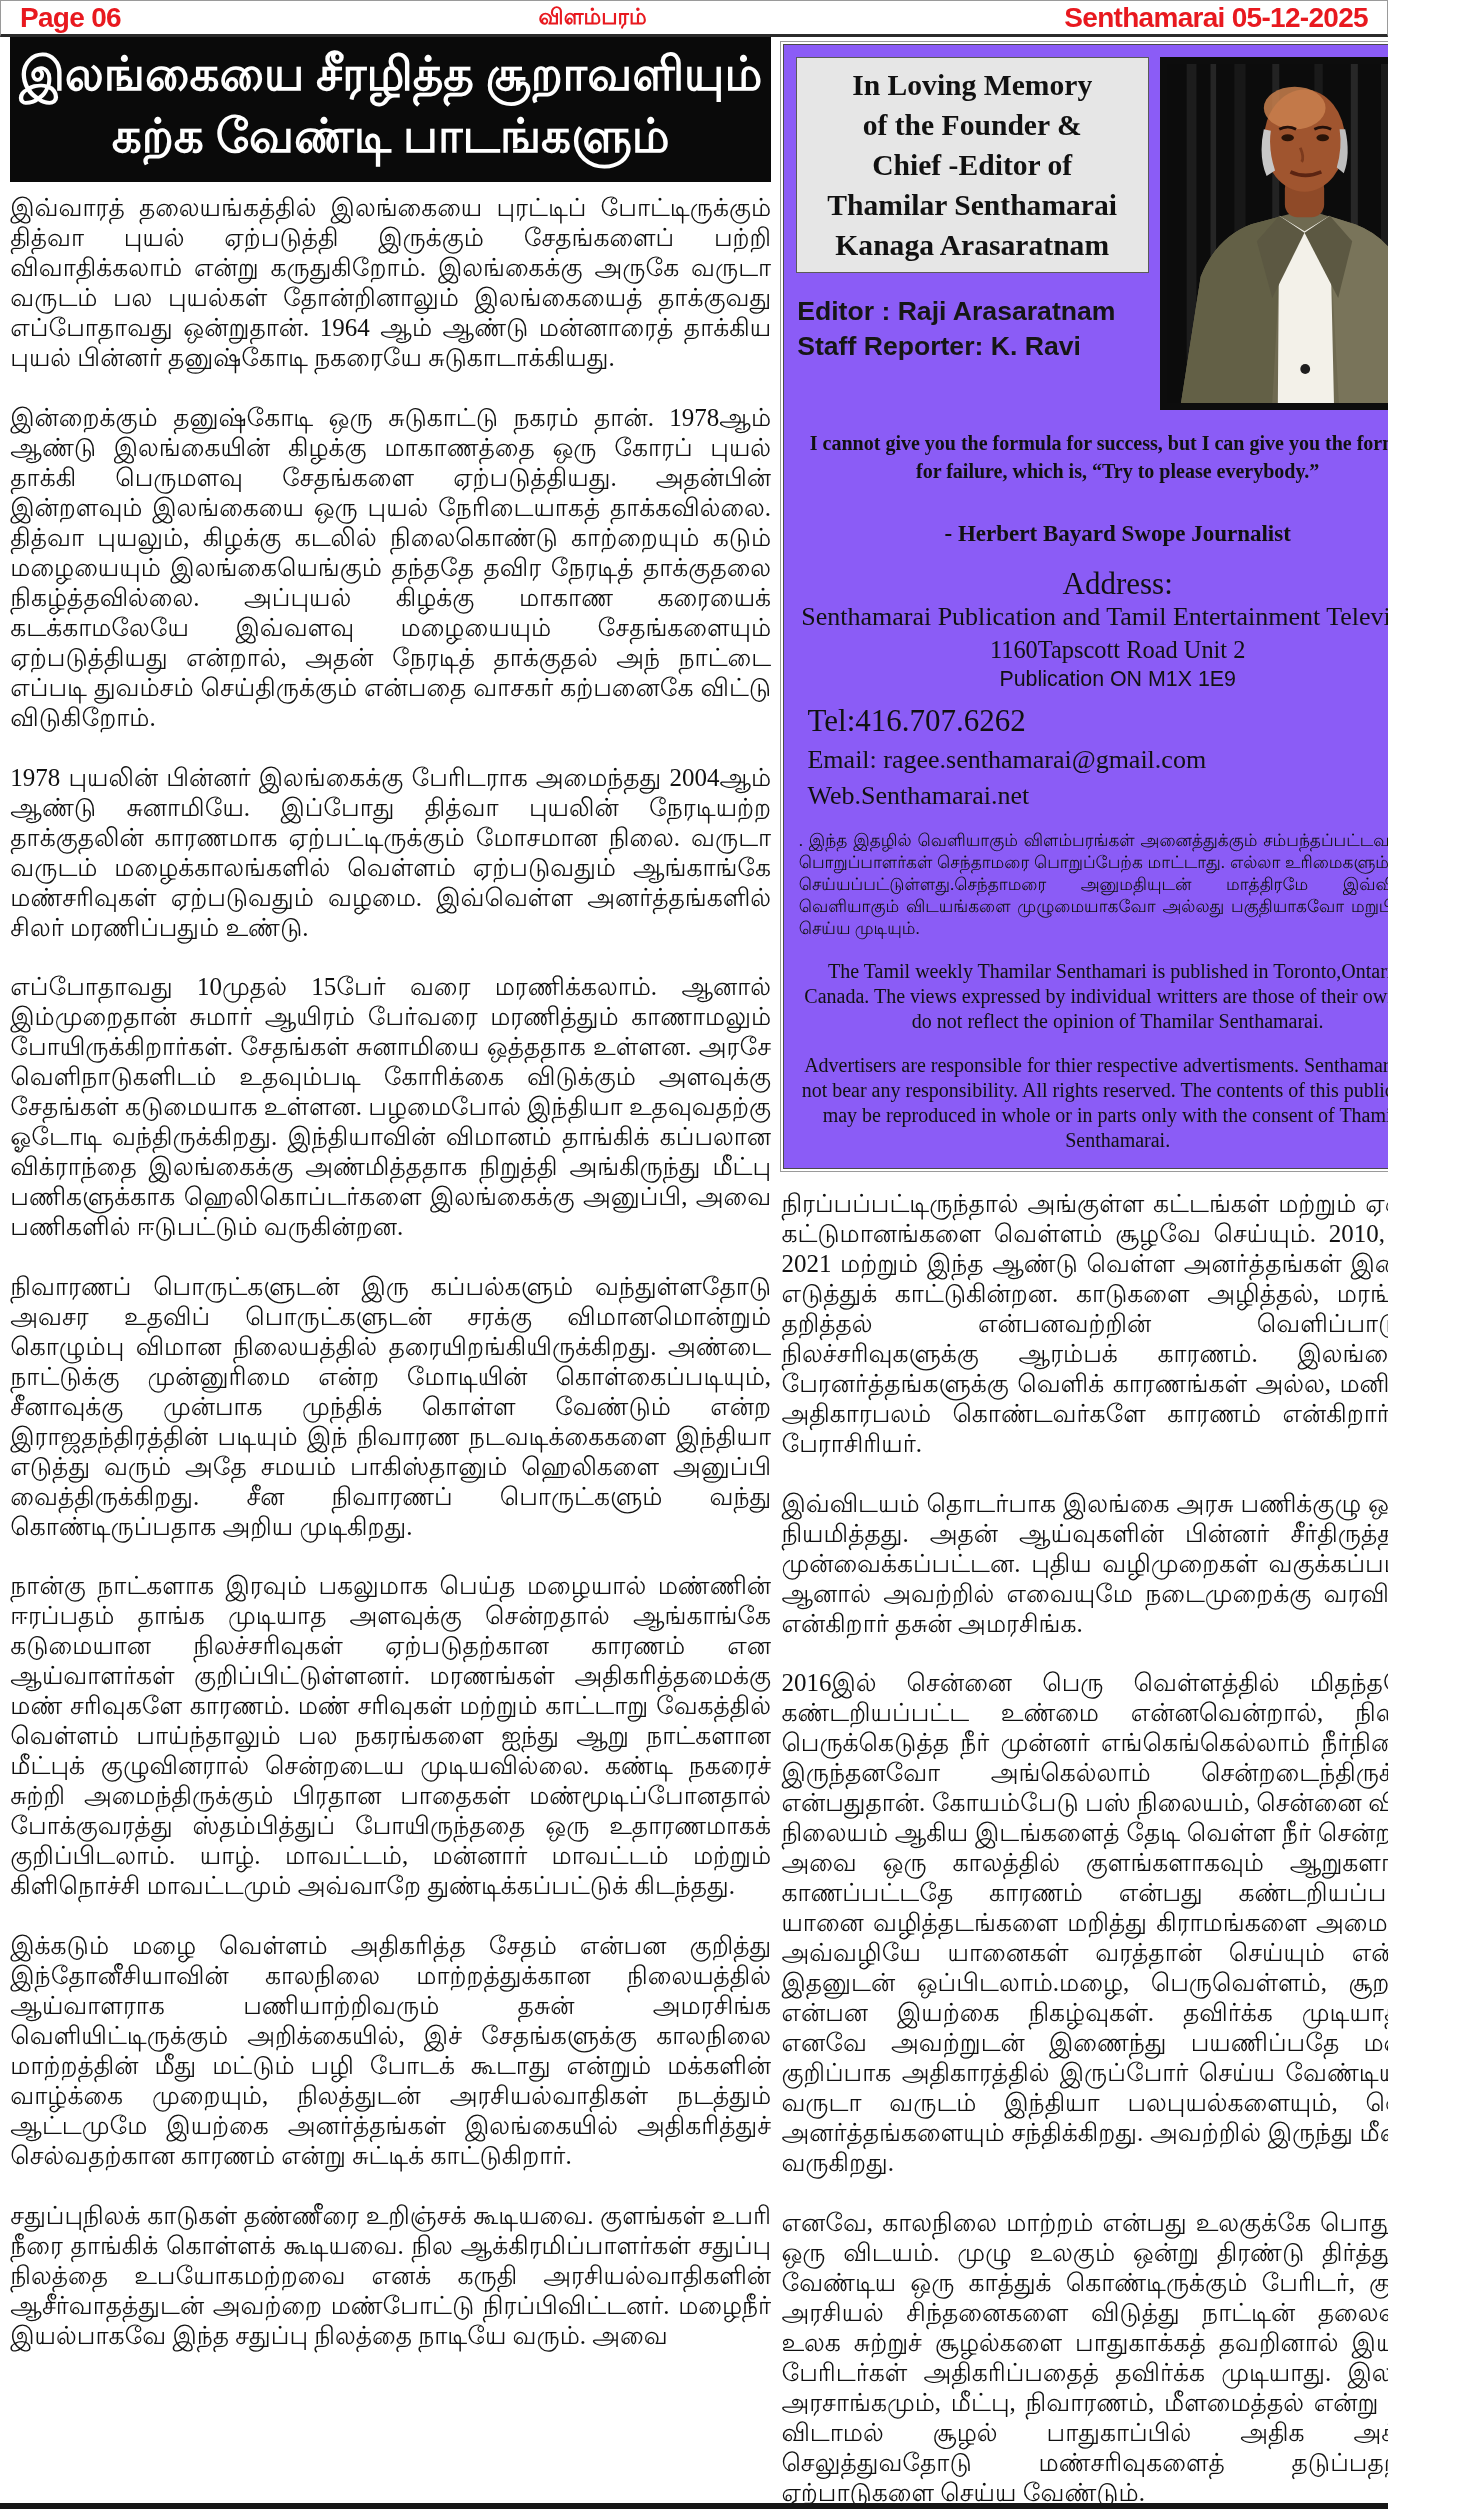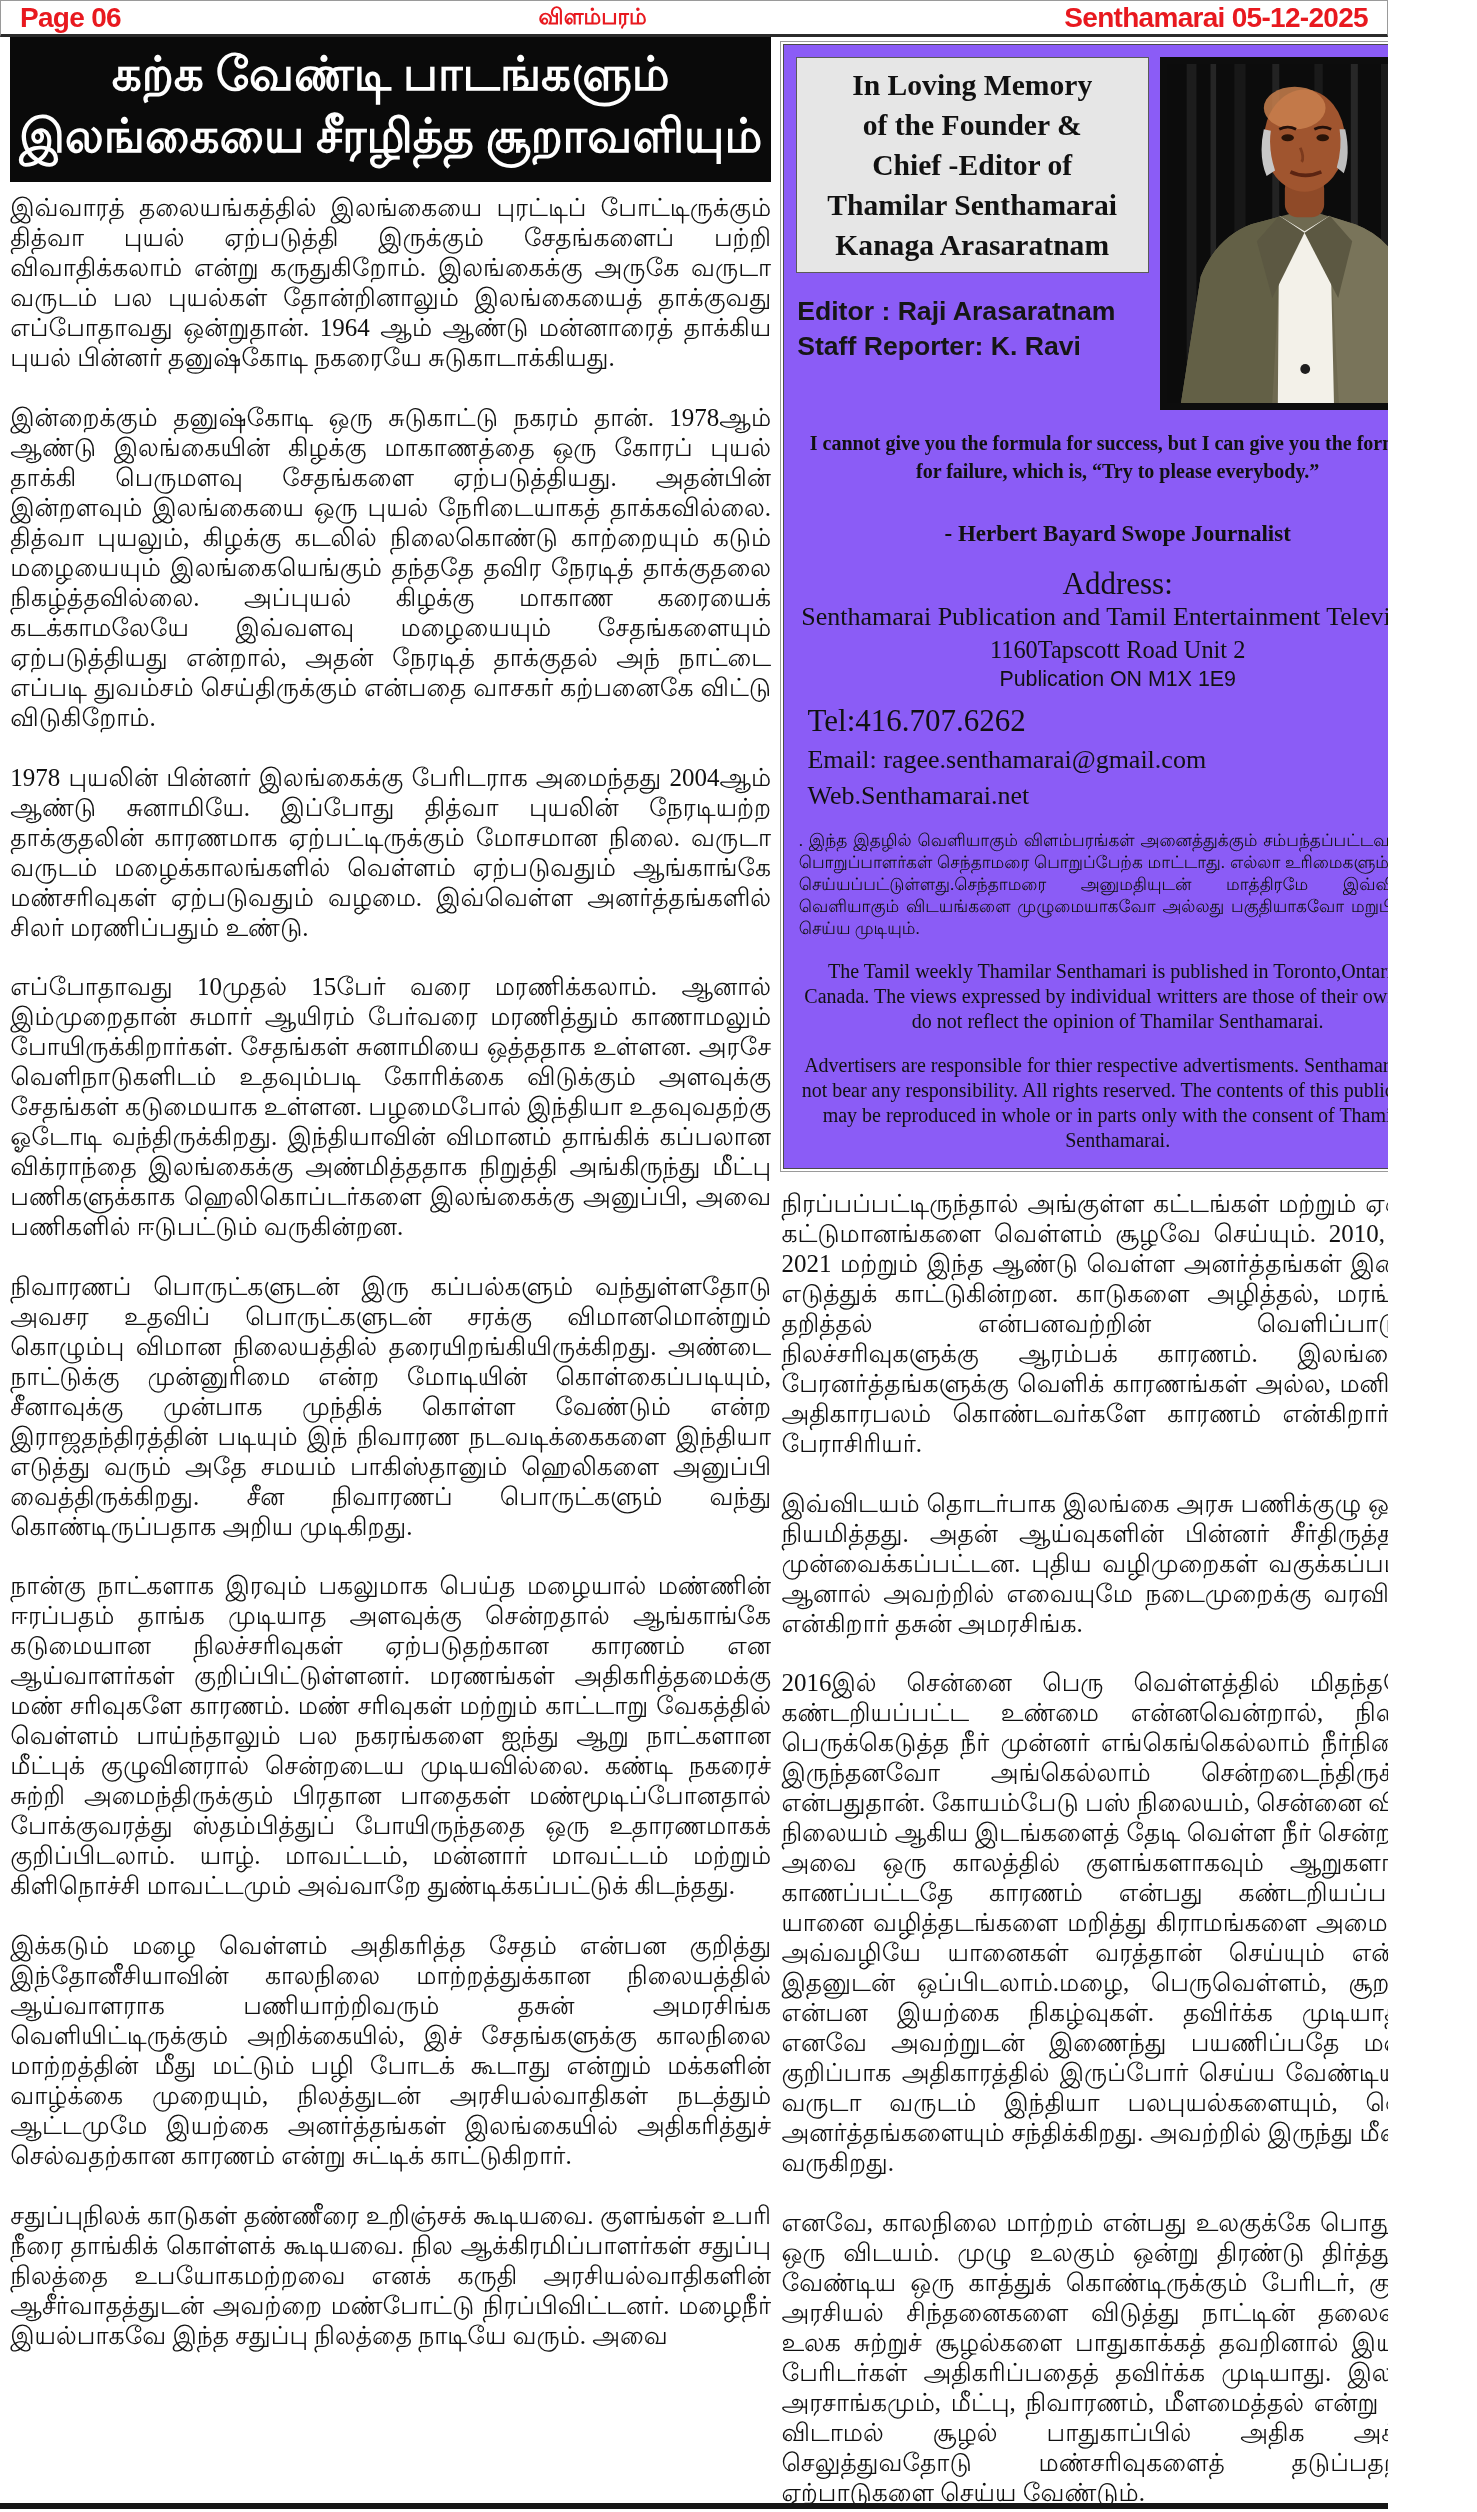--- a/index.html
+++ b/index.html
@@ -136,22 +136,22 @@
   <div class="header">
     <span class="hdr-left">Page 06</span>
     <span class="hdr-center">விளம்பரம்</span>
     <span class="hdr-right">Senthamarai  05-12-2025</span>
   </div>
 
   <div class="main">
 
     <div class="col-left">
       <div class="headline-box">
+        <div>இலங்கையை சீரழித்த சூறாவளியும்</div>
         <div>கற்க வேண்டி பாடங்களும்</div>
-        <div>இலங்கையை சீரழித்த சூறாவளியும்</div>
       </div>
       <div class="body-text">
         <p>இவ்வாரத் தலையங்கத்தில் இலங்கையை புரட்டிப் போட்டிருக்கும் தித்வா புயல் ஏற்படுத்தி இருக்கும் சேதங்களைப் பற்றி விவாதிக்கலாம் என்று கருதுகிறோம். இலங்கைக்கு அருகே வருடா வருடம் பல புயல்கள் தோன்றினாலும் இலங்கையைத் தாக்குவது எப்போதாவது ஒன்றுதான். 1964 ஆம் ஆண்டு மன்னாரைத் தாக்கிய புயல் பின்னர் தனுஷ்கோடி நகரையே சுடுகாடாக்கியது.</p>
         <p>இன்றைக்கும் தனுஷ்கோடி ஒரு சுடுகாட்டு நகரம் தான். 1978ஆம் ஆண்டு இலங்கையின் கிழக்கு மாகாணத்தை ஒரு கோரப் புயல் தாக்கி பெருமளவு சேதங்களை ஏற்படுத்தியது. அதன்பின் இன்றளவும் இலங்கையை ஒரு புயல் நேரிடையாகத் தாக்கவில்லை. தித்வா புயலும், கிழக்கு கடலில் நிலைகொண்டு காற்றையும் கடும் மழையையும் இலங்கையெங்கும் தந்ததே தவிர நேரடித் தாக்குதலை நிகழ்த்தவில்லை. அப்புயல் கிழக்கு மாகாண கரையைக் கடக்காமலேயே இவ்வளவு மழையையும் சேதங்களையும் ஏற்படுத்தியது என்றால், அதன் நேரடித் தாக்குதல் அந் நாட்டை எப்படி துவம்சம் செய்திருக்கும் என்பதை வாசகர் கற்பனைகே விட்டு விடுகிறோம்.</p>
         <p>1978 புயலின் பின்னர் இலங்கைக்கு பேரிடராக அமைந்தது 2004ஆம் ஆண்டு சுனாமியே. இப்போது தித்வா புயலின் நேரடியற்ற தாக்குதலின் காரணமாக ஏற்பட்டிருக்கும் மோசமான நிலை. வருடா வருடம் மழைக்காலங்களில் வெள்ளம் ஏற்படுவதும் ஆங்காங்கே மண்சரிவுகள் ஏற்படுவதும் வழமை. இவ்வெள்ள அனர்த்தங்களில் சிலர் மரணிப்பதும் உண்டு.</p>
         <p>எப்போதாவது 10முதல் 15பேர் வரை மரணிக்கலாம். ஆனால் இம்முறைதான் சுமார் ஆயிரம் பேர்வரை மரணித்தும் காணாமலும் போயிருக்கிறார்கள். சேதங்கள் சுனாமியை ஒத்ததாக உள்ளன. அரசே வெளிநாடுகளிடம் உதவும்படி கோரிக்கை விடுக்கும் அளவுக்கு சேதங்கள் கடுமையாக உள்ளன. பழமைபோல் இந்தியா உதவுவதற்கு ஓடோடி வந்திருக்கிறது. இந்தியாவின் விமானம் தாங்கிக் கப்பலான விக்ராந்தை இலங்கைக்கு அண்மித்ததாக நிறுத்தி அங்கிருந்து மீட்பு பணிகளுக்காக ஹெலிகொப்டர்களை இலங்கைக்கு அனுப்பி, அவை பணிகளில் ஈடுபட்டும் வருகின்றன.</p>
         <p>நிவாரணப் பொருட்களுடன் இரு கப்பல்களும் வந்துள்ளதோடு அவசர உதவிப் பொருட்களுடன் சரக்கு விமானமொன்றும் கொழும்பு விமான நிலையத்தில் தரையிறங்கியிருக்கிறது. அண்டை நாட்டுக்கு முன்னுரிமை என்ற மோடியின் கொள்கைப்படியும், சீனாவுக்கு முன்பாக முந்திக் கொள்ள வேண்டும் என்ற இராஜதந்திரத்தின் படியும் இந் நிவாரண நடவடிக்கைகளை இந்தியா எடுத்து வரும் அதே சமயம் பாகிஸ்தானும் ஹெலிகளை அனுப்பி வைத்திருக்கிறது. சீன நிவாரணப் பொருட்களும் வந்து கொண்டிருப்பதாக அறிய முடிகிறது.</p>
         <p>நான்கு நாட்களாக இரவும் பகலுமாக பெய்த மழையால் மண்ணின் ஈரப்பதம் தாங்க முடியாத அளவுக்கு சென்றதால் ஆங்காங்கே கடுமையான நிலச்சரிவுகள் ஏற்படுதற்கான காரணம் என ஆய்வாளர்கள் குறிப்பிட்டுள்ளனர். மரணங்கள் அதிகரித்தமைக்கு மண் சரிவுகளே காரணம். மண் சரிவுகள் மற்றும் காட்டாறு வேகத்தில் வெள்ளம் பாய்ந்தாலும் பல நகரங்களை ஐந்து ஆறு நாட்களான மீட்புக் குழுவினரால் சென்றடைய முடியவில்லை. கண்டி நகரைச் சுற்றி அமைந்திருக்கும் பிரதான பாதைகள் மண்மூடிப்போனதால் போக்குவரத்து ஸ்தம்பித்துப் போயிருந்ததை ஒரு உதாரணமாகக் குறிப்பிடலாம். யாழ். மாவட்டம், மன்னார் மாவட்டம் மற்றும் கிளிநொச்சி மாவட்டமும் அவ்வாறே துண்டிக்கப்பட்டுக் கிடந்தது.</p>
         <p>இக்கடும் மழை வெள்ளம் அதிகரித்த சேதம் என்பன குறித்து இந்தோனீசியாவின் காலநிலை மாற்றத்துக்கான நிலையத்தில் ஆய்வாளராக பணியாற்றிவரும் தசுன் அமரசிங்க வெளியிட்டிருக்கும் அறிக்கையில், இச் சேதங்களுக்கு காலநிலை மாற்றத்தின் மீது மட்டும் பழி போடக் கூடாது என்றும் மக்களின் வாழ்க்கை முறையும், நிலத்துடன் அரசியல்வாதிகள் நடத்தும் ஆட்டமுமே இயற்கை அனர்த்தங்கள் இலங்கையில் அதிகரித்துச் செல்வதற்கான காரணம் என்று சுட்டிக் காட்டுகிறார்.</p>
         <p>சதுப்புநிலக் காடுகள் தண்ணீரை உறிஞ்சக் கூடியவை. குளங்கள் உபரி நீரை தாங்கிக் கொள்ளக் கூடியவை. நில ஆக்கிரமிப்பாளர்கள் சதுப்பு நிலத்தை உபயோகமற்றவை எனக் கருதி அரசியல்வாதிகளின் ஆசீர்வாதத்துடன் அவற்றை மண்போட்டு நிரப்பிவிட்டனர். மழைநீர் இயல்பாகவே இந்த சதுப்பு நிலத்தை நாடியே வரும். அவை</p>

